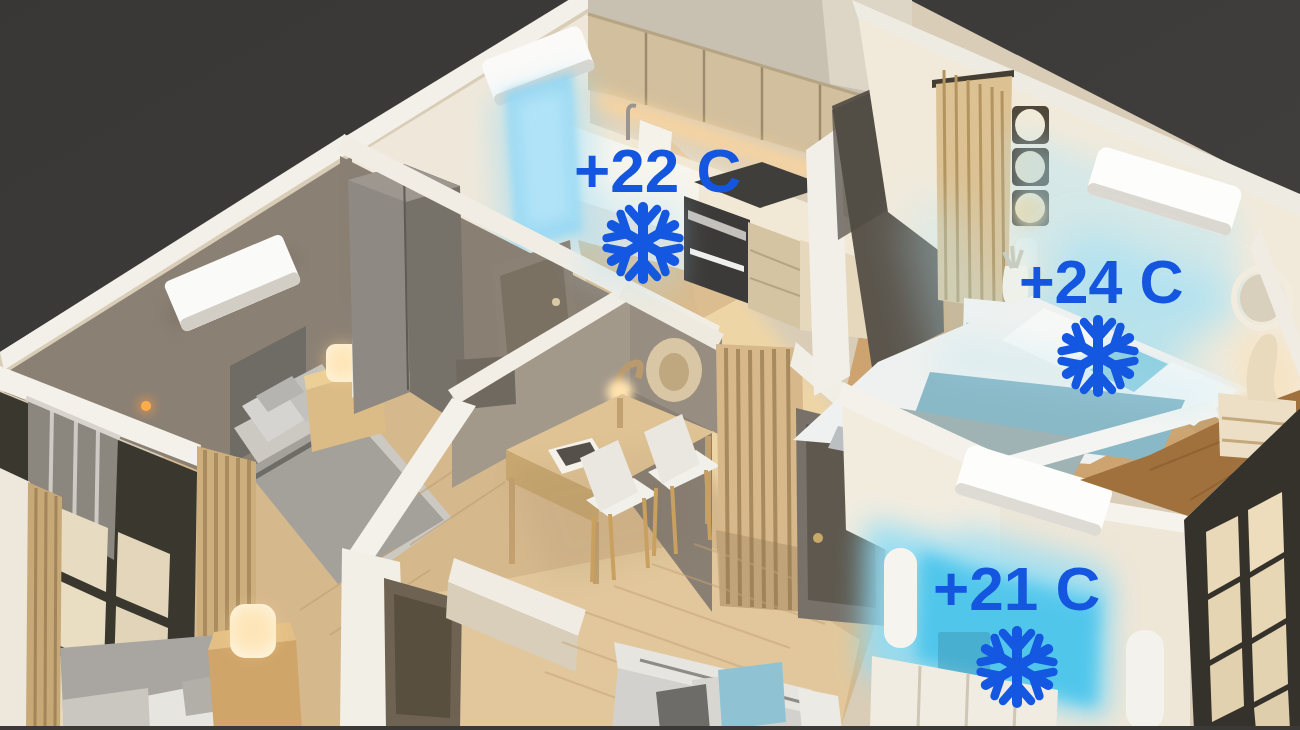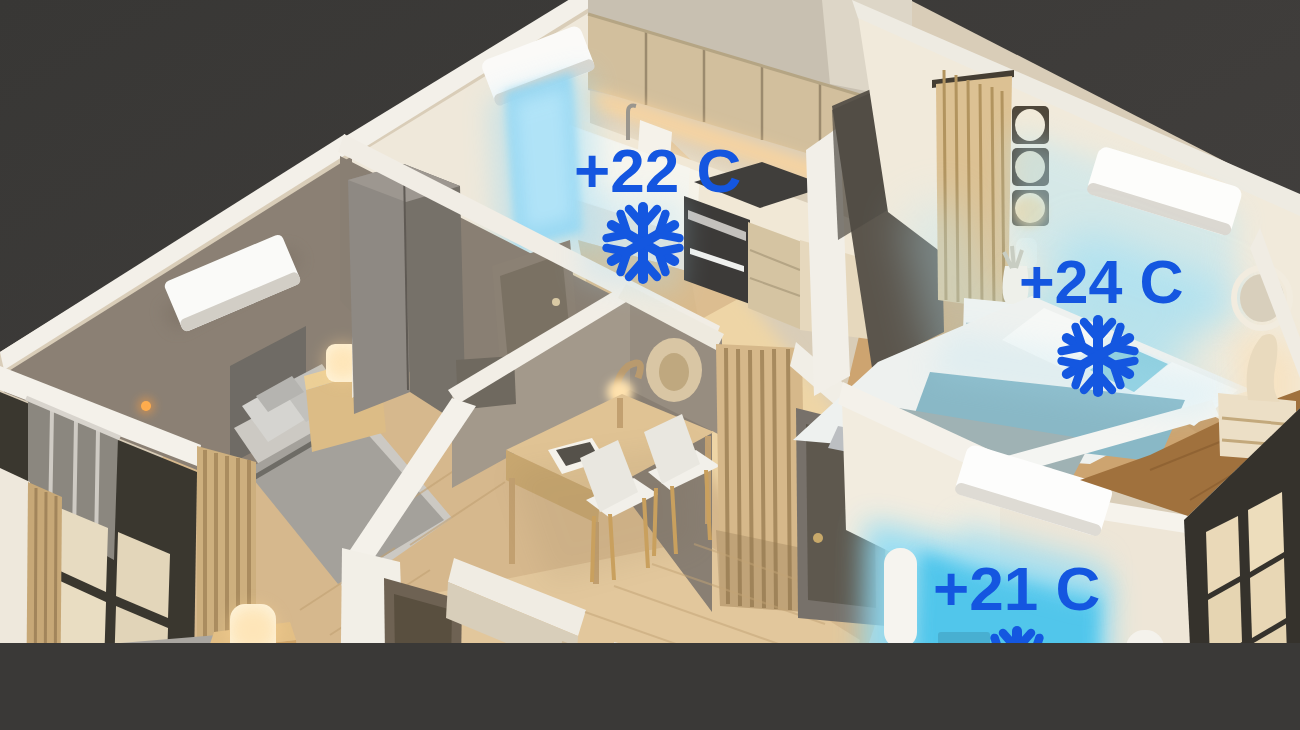--- a/index.html
+++ b/index.html
@@ -1,16 +1,16 @@
 <!DOCTYPE html>
 <html><head>
 <meta charset="utf-8">
 <style>
 html,body{margin:0;padding:0;background:#3a3937;}
-#stage{position:relative;width:1300px;height:643px;overflow:hidden;font-family:"Liberation Sans",sans-serif;}
+#stage{position:relative;width:1300px;height:726px;overflow:hidden;font-family:"Liberation Sans",sans-serif;}
 text{font-family:"Liberation Sans",sans-serif;font-weight:bold;fill:#1456e0;}
 </style>
 </head>
 <body>
 <div id="stage">
 <svg width="1300" height="730" viewBox="0 0 1300 730">
 <defs>
 <linearGradient id="bgg" x1="0" y1="0" x2="1" y2="1">
 <stop offset="0" stop-color="#383735"></stop>
           <stop offset="1" stop-color="#454240"></stop>

